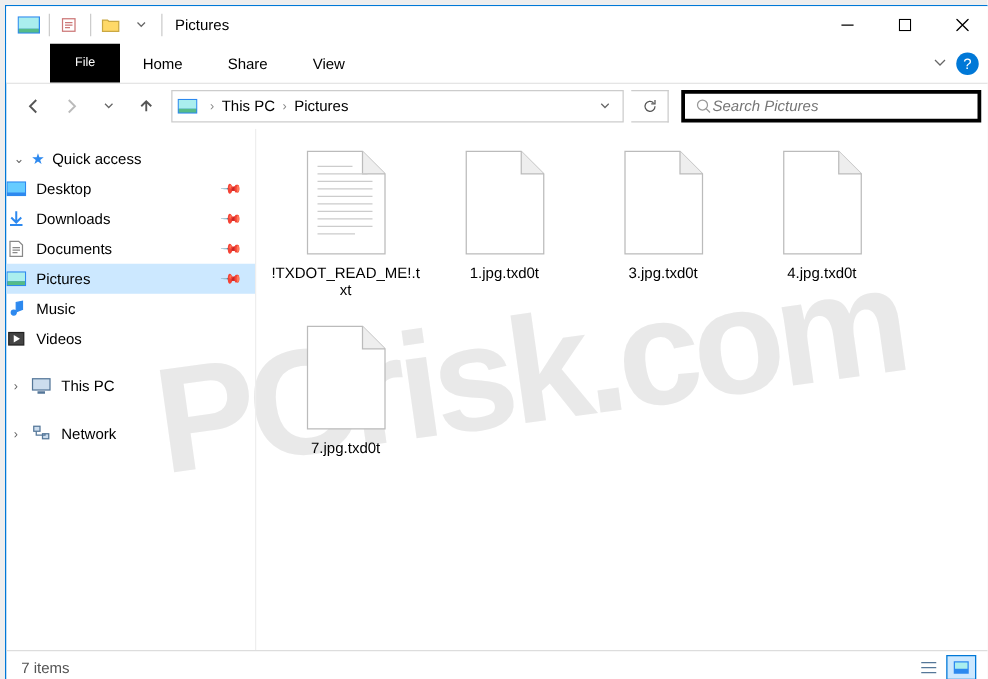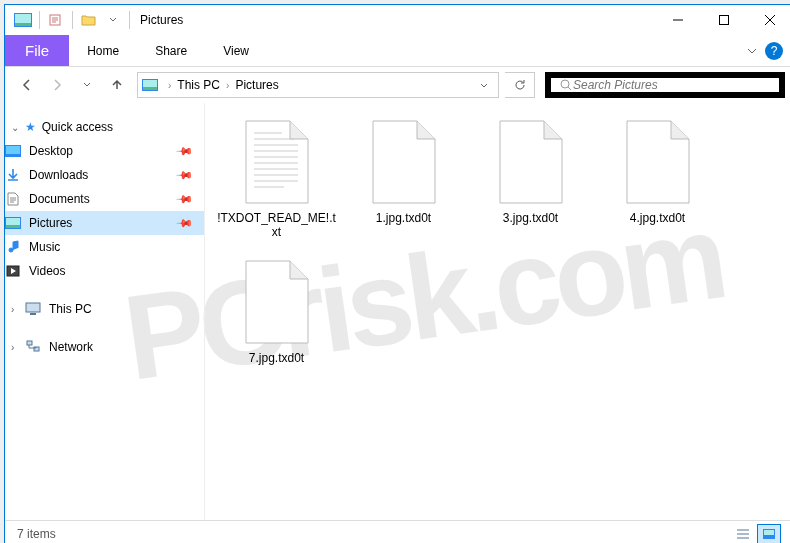--- a/index.html
+++ b/index.html
@@ -6,35 +6,35 @@
 body { background: #eee; padding: 4px; }
 .window { width: 790px; height: 543px; background: #fff; border: 1px solid #0078d7; display: flex; flex-direction: column; position: relative; }
 .titlebar { height: 30px; display: flex; align-items: center; background: #fff; }
 .titlebar-icons { display: flex; align-items: center; gap: 4px; padding-left: 8px; }
 .tb-icon { width: 20px; height: 20px; display: flex; align-items: center; justify-content: center; }
 .tb-divider { width: 1px; height: 18px; background: #ccc; margin: 0 2px; }
 .titlebar-text { padding-left: 8px; font-size: 12px; }
 .window-controls { margin-left: auto; display: flex; }
 .wc-btn { width: 46px; height: 30px; display: flex; align-items: center; justify-content: center; cursor: pointer; }
 .ribbon { height: 31px; background: #fff; display: flex; align-items: stretch; }
-.file-tab { background: #8b5cf6; color: #fff; padding: 0 20px; font-size: 15px; display: flex; align-items: center; cursor: pointer; }
+.file-tab { background: #000000; color: #fff; padding: 0 20px; font-size: 10px; display: flex; align-items: center; cursor: pointer; margin-left: 35px; }
 .rtab { padding: 0 18px; font-size: 12px; display: flex; align-items: center; cursor: pointer; color: #000000; }
 .ribbon-right { margin-left: auto; display: flex; align-items: center; padding-right: 10px; gap: 8px; }
 .help-circle { width: 18px; height: 18px; border-radius: 50%; background: #0078d7; color: #fff; font-size: 12px; display: flex; align-items: center; justify-content: center; cursor: pointer; }
 .ribbon-border { height: 1px; background: #ddd; }
 .addrbar { height: 36px; display: flex; align-items: center; padding: 0 8px; gap: 2px; }
 .nav-btn { width: 28px; height: 28px; display: flex; align-items: center; justify-content: center; cursor: pointer; border-radius: 2px; }
 .nav-btn.disabled { opacity: 0.4; cursor: default; }
 .address-field { flex: 1; height: 26px; border: 1px solid #ccc; display: flex; align-items: center; padding: 0 4px; margin: 0 4px; }
 .crumb { font-size: 12px; padding: 0 4px; cursor: pointer; }
 .crumb-sep { color: #888; font-size: 10px; padding: 0 2px; }
 .addr-spacer { flex: 1; }
 .addr-drop { padding: 0 6px; cursor: pointer; }
 .refresh-btn { width: 30px; height: 26px; border: 1px solid #ccc; border-left: none; display: flex; align-items: center; justify-content: center; cursor: pointer; }
-.search-field { width: 240px; height: 26px; border: 6px solid #000000; margin-left: 8px; display: flex; align-items: center; padding: 0 8px; }
+.search-field { width: 240px; height: 26px; border: 3px solid #000000; margin-left: 8px; display: flex; align-items: center; padding: 0 8px; }
 .search-field input { border: none; outline: none; font-size: 12px; flex: 1; font-style: italic; color: #999; }
 .body-area { flex: 1; display: flex; overflow: hidden; }
 .navpane { width: 200px; border-right: 1px solid #eee; padding-top: 12px; overflow-y: auto; }
 .nav-group { margin-bottom: 14px; }
 .nav-item { display: flex; align-items: center; height: 24px; font-size: 12px; cursor: pointer; position: relative; }
 .nav-item.top { padding-left: 20px; font-weight: normal; }
 .nav-item.selected { background: #cce8ff; }
 .nav-item .star { color: #2d89ef; margin-right: 6px; }
 .nav-icon { width: 16px; height: 16px; margin-right: 8px; display: flex; align-items: center; justify-content: center; }
 .pin { position: absolute; right: 12px; color: #888; font-size: 11px; transform: rotate(45deg); }

